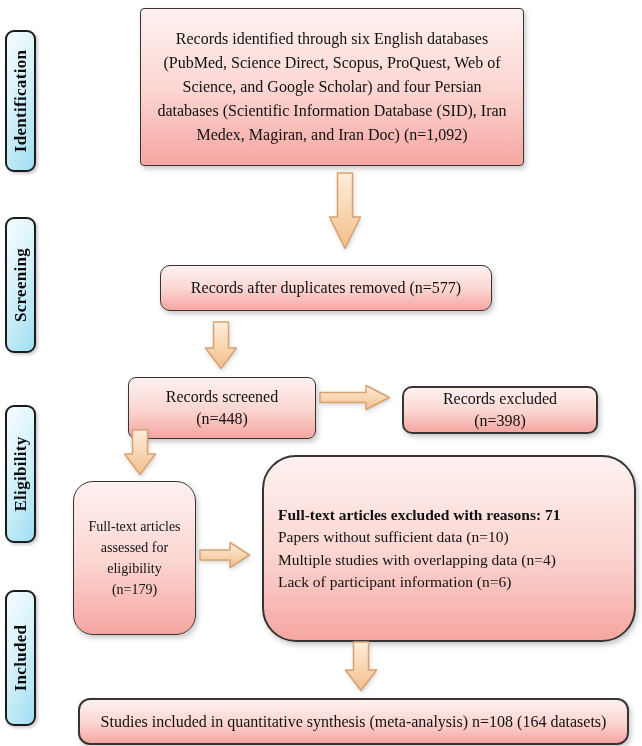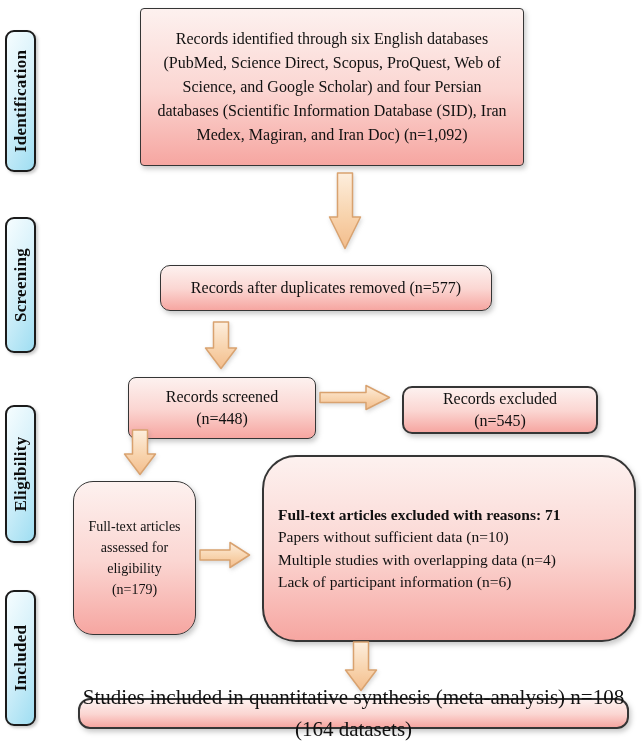--- a/index.html
+++ b/index.html
@@ -73,22 +73,22 @@
     left: 73px; top: 481px; width: 123px; height: 154px;
     border-radius: 20px; font-size: 14px; padding: 4px 11px;
   }
   #box-reasons {
     left: 262px; top: 455px; width: 374px; height: 187px;
     border-radius: 34px; border-width: 2px;
     justify-content: flex-start; text-align: left;
     font-size: 15.5px; line-height: 1.44; padding: 10px 12px 10px 14px; font-family: Liberation Serif, serif;
   }
   #box-included {
-    left: 78px; top: 698px; width: 551px; height: 31px;
-    border-radius: 12px; border-width: 2.2px; font-size: 21px;
+    left: 78px; top: 698px; width: 551px; height: 47px;
+    border-radius: 12px; border-width: 2.2px; font-size: 16px;
   }
   .reasons-heading { font-weight: bold; }
 
   
   .arrow { position: absolute; }
   .arrow svg { display: block; filter: drop-shadow(1px 2px 2px rgba(140,140,140,0.35)); }
 
   #arrow-identified-down { left: 328px; top: 172px; }
   #arrow-duplicates-down { left: 204px; top: 321px; }
   #arrow-screened-right  { left: 319px; top: 384px; }
@@ -162,21 +162,21 @@
   <div class="arrow" id="arrow-screened-right">
     <svg width="72" height="27" viewBox="0 0 72 27">
       <path d="M1 8.5 H47 V1.5 L70.5 13.5 L47 25.5 V18.5 H1 Z" fill="url(#agrad)" stroke="#d9a26f" stroke-width="1.5" stroke-linejoin="round"></path>
     </svg>
   </div>
 
   
   <div class="pbox" id="box-excluded">
     <div class="inner">
       <div>Records excluded</div>
-      <div>(n=545)</div>
+      <div>(n=398)</div>
     </div>
   </div>
 
   
   <div class="arrow" id="arrow-screened-down">
     <svg width="34" height="47" viewBox="0 0 34 47">
       <path d="M9.5 1 H24.5 V25 H32.5 L17 45.5 L1.5 25 H9.5 Z" fill="url(#agrad)" stroke="#d9a26f" stroke-width="1.5" stroke-linejoin="round"></path>
     </svg>
   </div>
 

